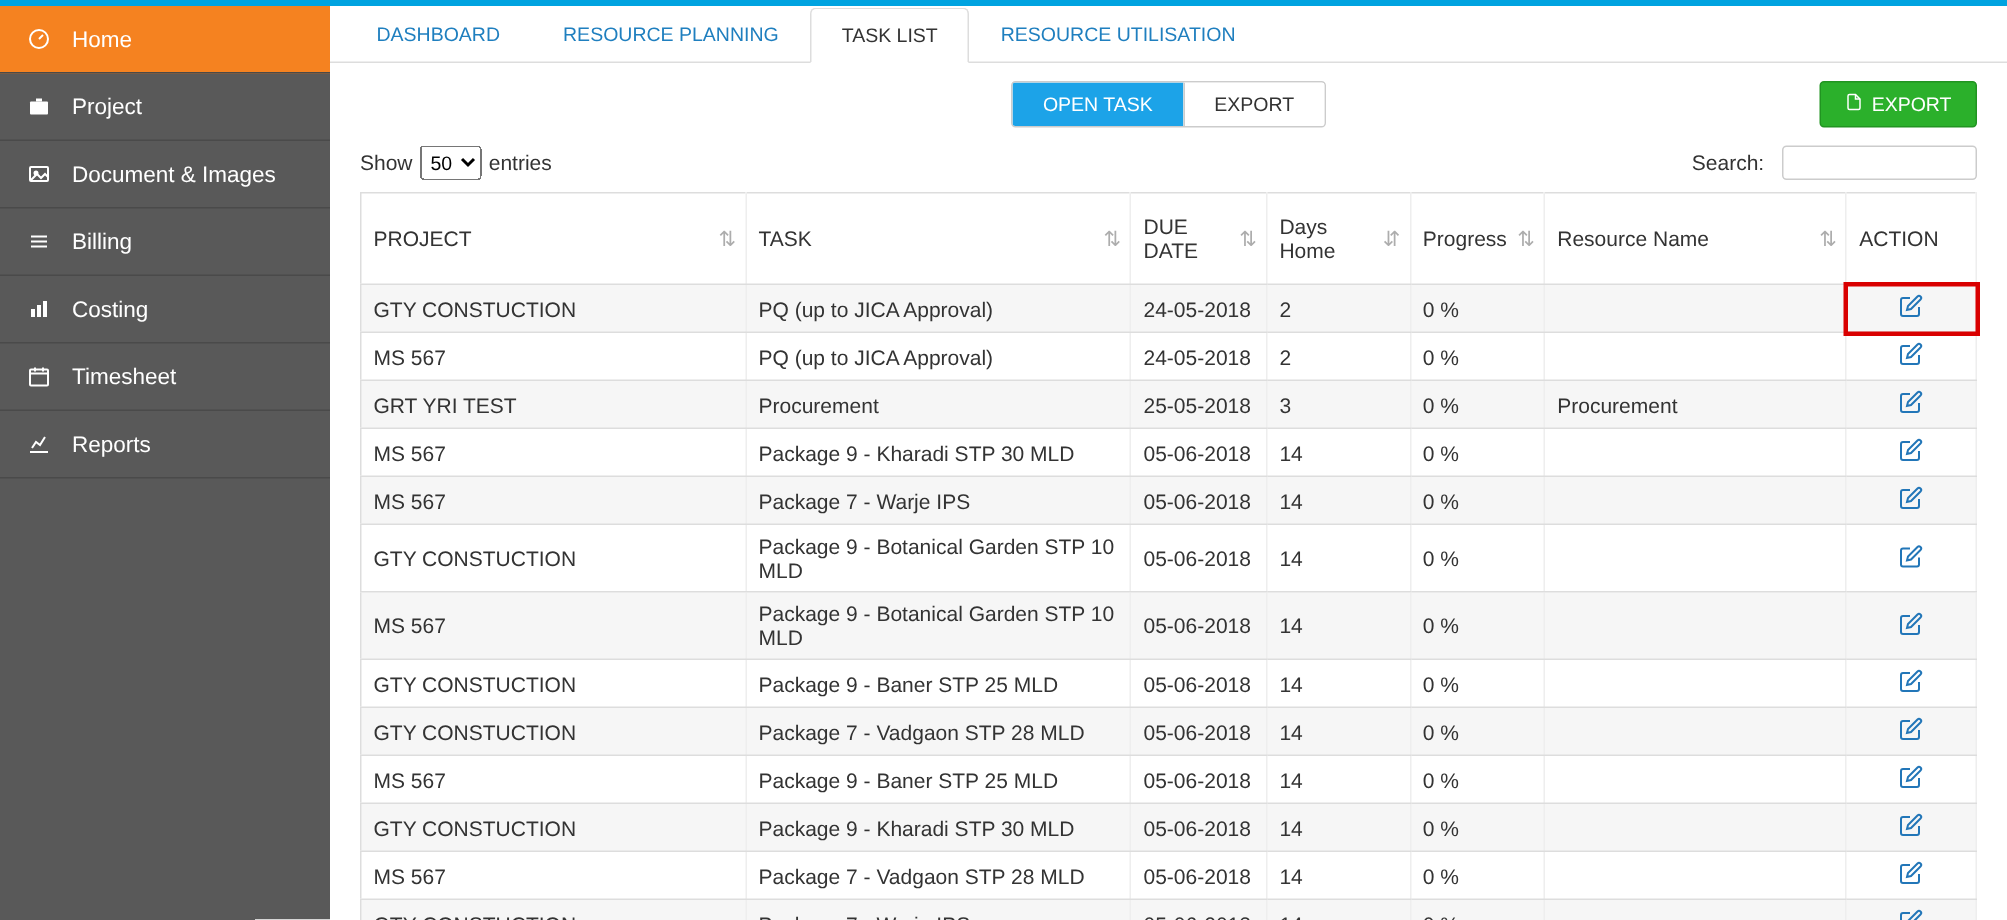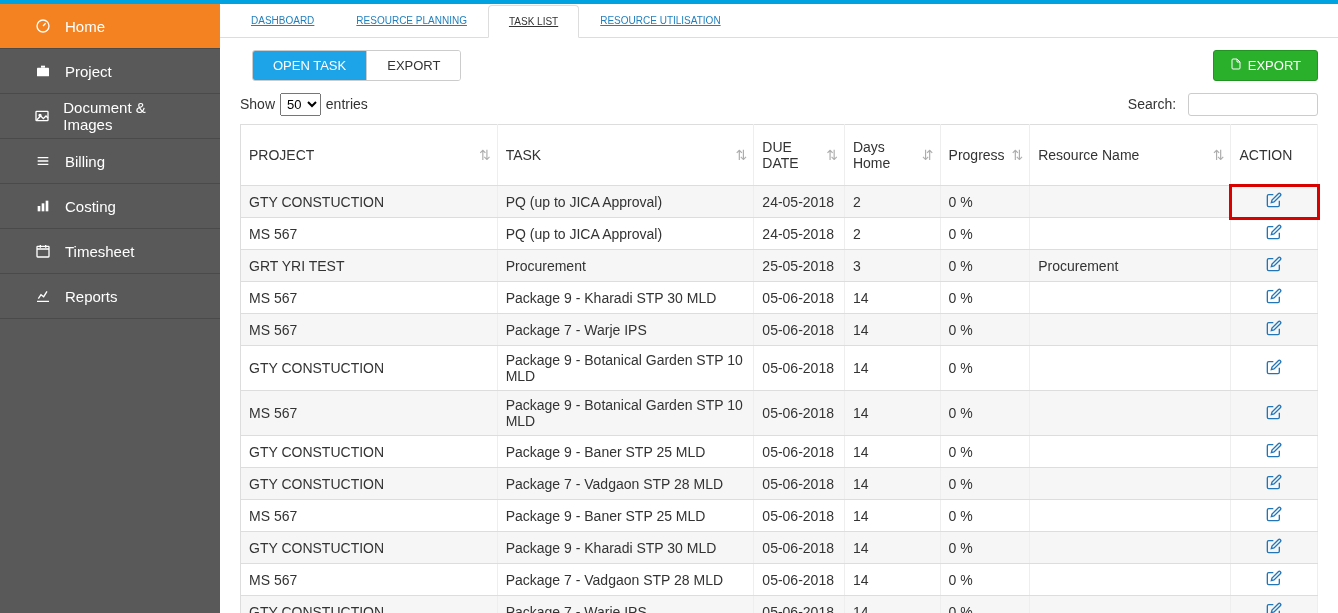--- a/index.html
+++ b/index.html
@@ -1,27 +1,27 @@
 <!DOCTYPE html>
 <html><head>
 <meta charset="utf-8">
 <style>
   * { box-sizing: border-box; margin: 0; padding: 0; }
   body { font-family: "Helvetica Neue", Arial, sans-serif; font-size: 14px; color: #333; background: #fff; width: 1338px; height: 613px; overflow: hidden; }
   .top-bar { height: 4px; background: #00a3e0; width: 100%; }
   .layout { display: flex; height: calc(100% - 4px); }
   .sidebar { width: 220px; background: #595959; flex-shrink: 0; }
-  .sidebar-item { display: flex; align-items: center; padding: 0 33px; height: 45px; color: #fff; font-size: 15px; border-bottom: 1px solid #4a4a4a; cursor: pointer; }
+  .sidebar-item { display: flex; align-items: center; padding: 0 16px; height: 45px; color: #fff; font-size: 15px; border-bottom: 1px solid #4a4a4a; cursor: pointer; }
   .sidebar-item.active { background: #f58220; }
   .sidebar-item .icon { width: 20px; margin-right: 12px; display: flex; align-items: center; justify-content: center; }
   .main { flex: 1; display: flex; flex-direction: column; overflow: hidden; }
   .tabs { display: flex; border-bottom: 1px solid #ddd; background: #fff; padding-left: 10px; }
-  .tab { padding: 10px 20px; font-size: 10px; color: #1f7fbf; cursor: pointer; border: 1px solid transparent; border-bottom: none; text-decoration: underline; }
+  .tab { padding: 10px 20px; font-size: 13px; color: #1f7fbf; cursor: pointer; border: 1px solid transparent; border-bottom: none; }
   .tab.active { color: #333; background: #fff; border: 1px solid #ddd; border-bottom: 1px solid #fff; position: relative; top: 1px; border-radius: 4px 4px 0 0; font-weight: 500; }
-  .sub-bar { padding: 12px 32px; display: flex; align-items: center; position: relative; }
+  .sub-bar { padding: 12px 8px; display: flex; align-items: center; justify-content: center; position: relative; }
   .btn-group { display: flex; border: 1px solid #ccc; border-radius: 3px; overflow: hidden; }
   .btn-group button { border: none; background: #fff; padding: 7px 20px; font-size: 13px; cursor: pointer; color: #333; }
   .btn-group button.primary { background: #1ca3e8; color: #fff; }
   .btn-group button + button { border-left: 1px solid #ccc; }
   .export-btn { position: absolute; right: 20px; background: #2bb02b; color: #fff; border: 1px solid #219421; padding: 7px 16px; font-size: 13px; border-radius: 3px; cursor: pointer; display: flex; align-items: center; gap: 6px; }
   .controls { padding: 0 20px 8px; display: flex; align-items: center; justify-content: space-between; }
   .controls label { font-size: 14px; color: #333; }
   .controls select { margin: 0 1px; padding: 2px; font-size: 13px; }
   .controls input[type=text] { margin-left: 8px; padding: 3px 6px; border: 1px solid #ccc; border-radius: 3px; width: 130px; }
   .table-wrap { flex: 1; overflow: auto; padding: 0 20px; }

